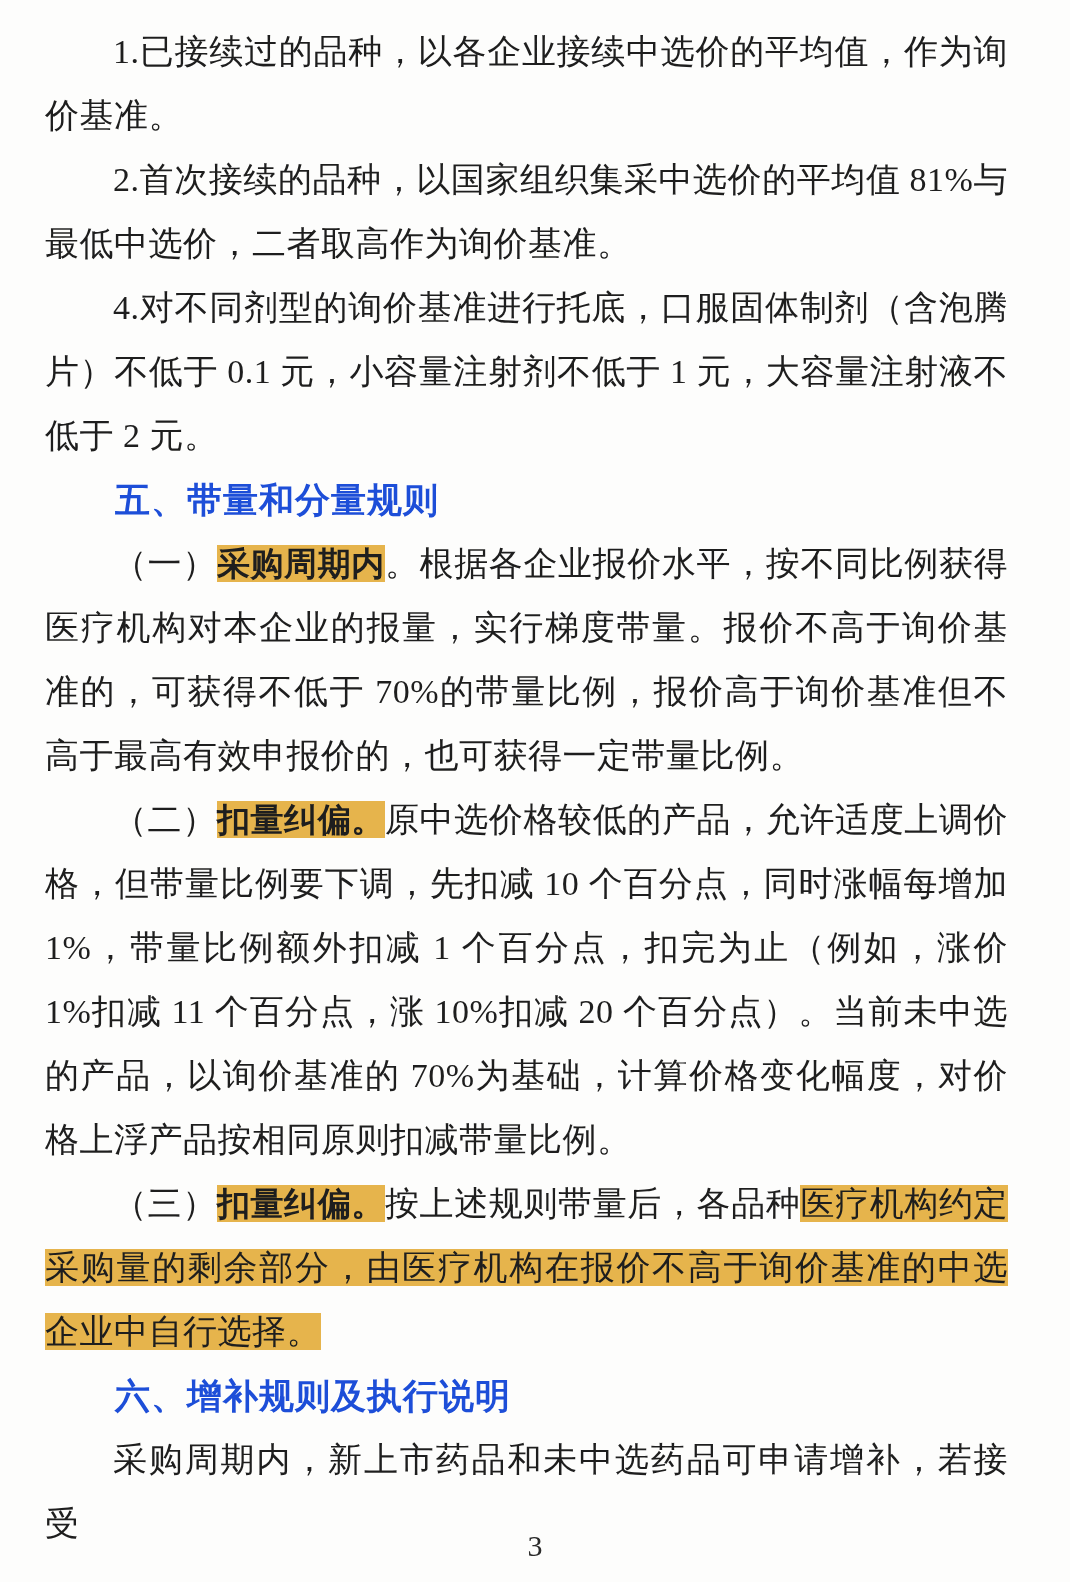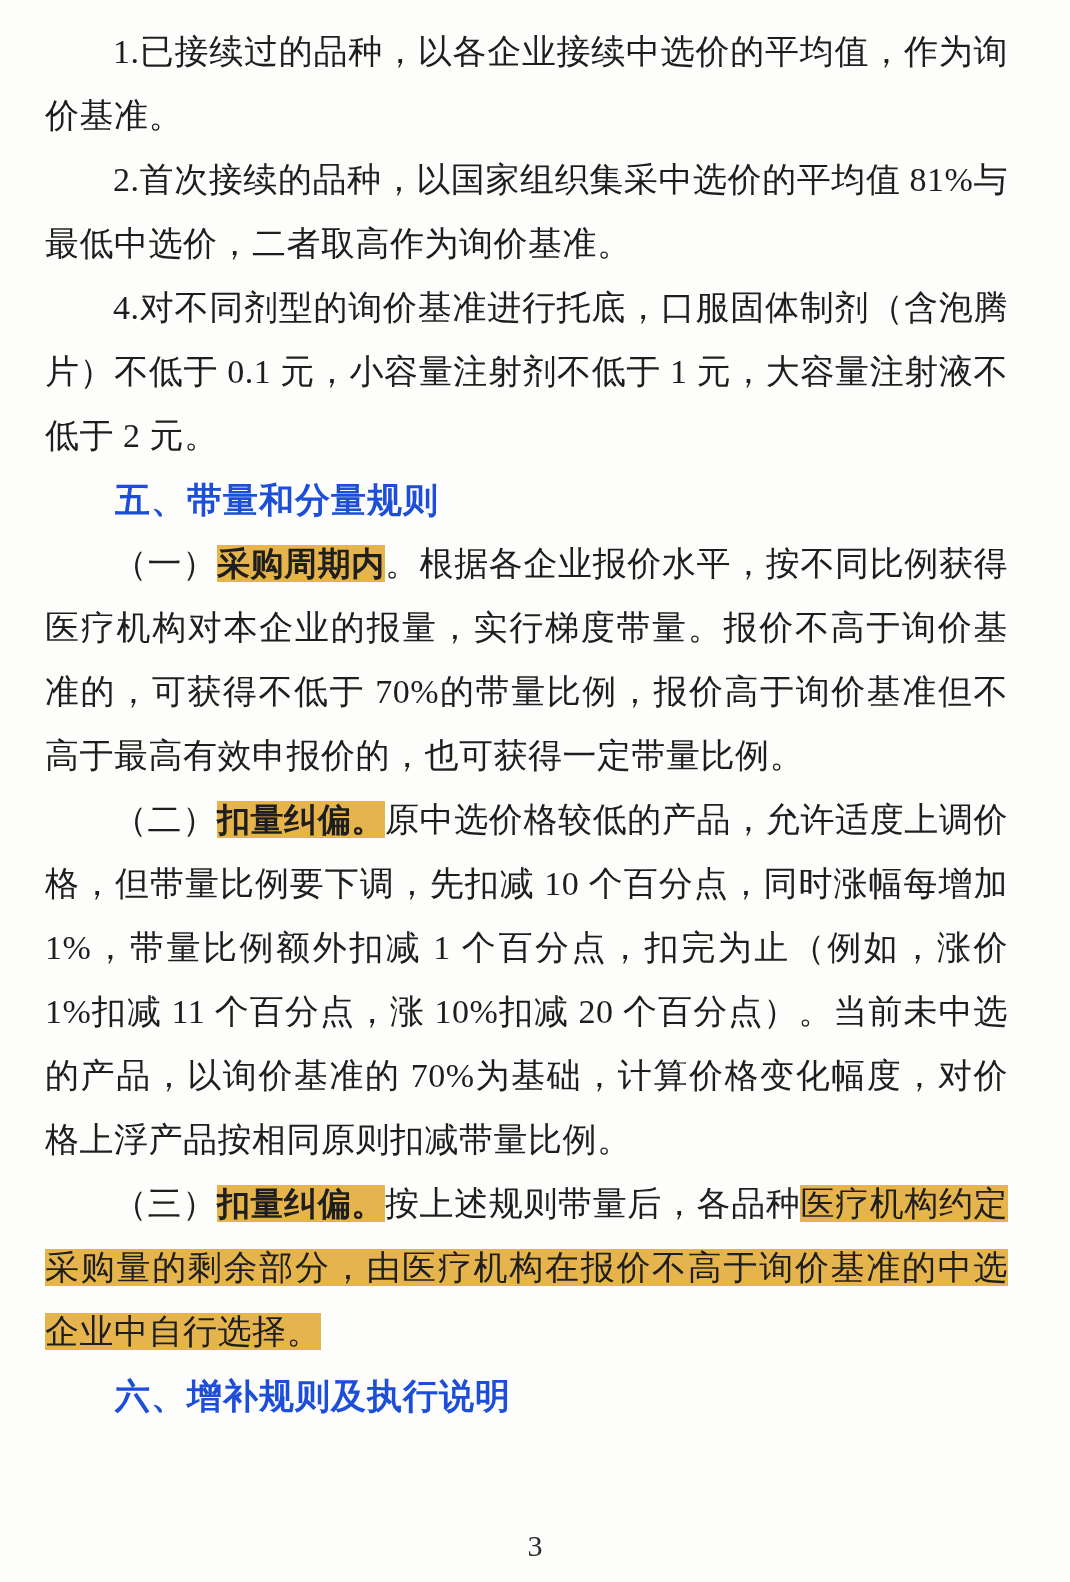--- a/index.html
+++ b/index.html
@@ -71,16 +71,17 @@
   <h2 class="heading">五、带量和分量规则</h2>
 
   <p class="body-para"><span>（一）</span><span class="hl term">采购周期内</span><span>。根据各企业报价水平，按不同比例获得医疗机构对本企业的报量，实行梯度带量。报价不高于询价基准的，可获得不低于 70%的带量比例，报价高于询价基准但不高于最高有效申报价的，也可获得一定带量比例。</span></p>
 
   <p class="body-para"><span>（二）</span><span class="hl term">扣量纠偏。</span><span>原中选价格较低的产品，允许适度上调价格，但带量比例要下调，先扣减 10 个百分点，同时涨幅每增加 1%，带量比例额外扣减 1 个百分点，扣完为止（例如，涨价 1%扣减 11 个百分点，涨 10%扣减 20 个百分点）。当前未中选的产品，以询价基准的 70%为基础，计算价格变化幅度，对价格上浮产品按相同原则扣减带量比例。</span></p>
 
   <p class="body-para"><span>（三）</span><span class="hl term">扣量纠偏。</span><span>按上述规则带量后，各品种</span><span class="hl">医疗机构约定采购量的剩余部分，由医疗机构在报价不高于询价基准的中选企业中自行选择。</span></p>
 
   <h2 class="heading">六、增补规则及执行说明</h2>
 
+  <p class="body-para">采购周期内，新上市药品和未中选药品可申请增补，若接受</p>
 
   <div class="page-footer">3</div>
 
 </div>
 
 </body></html>

